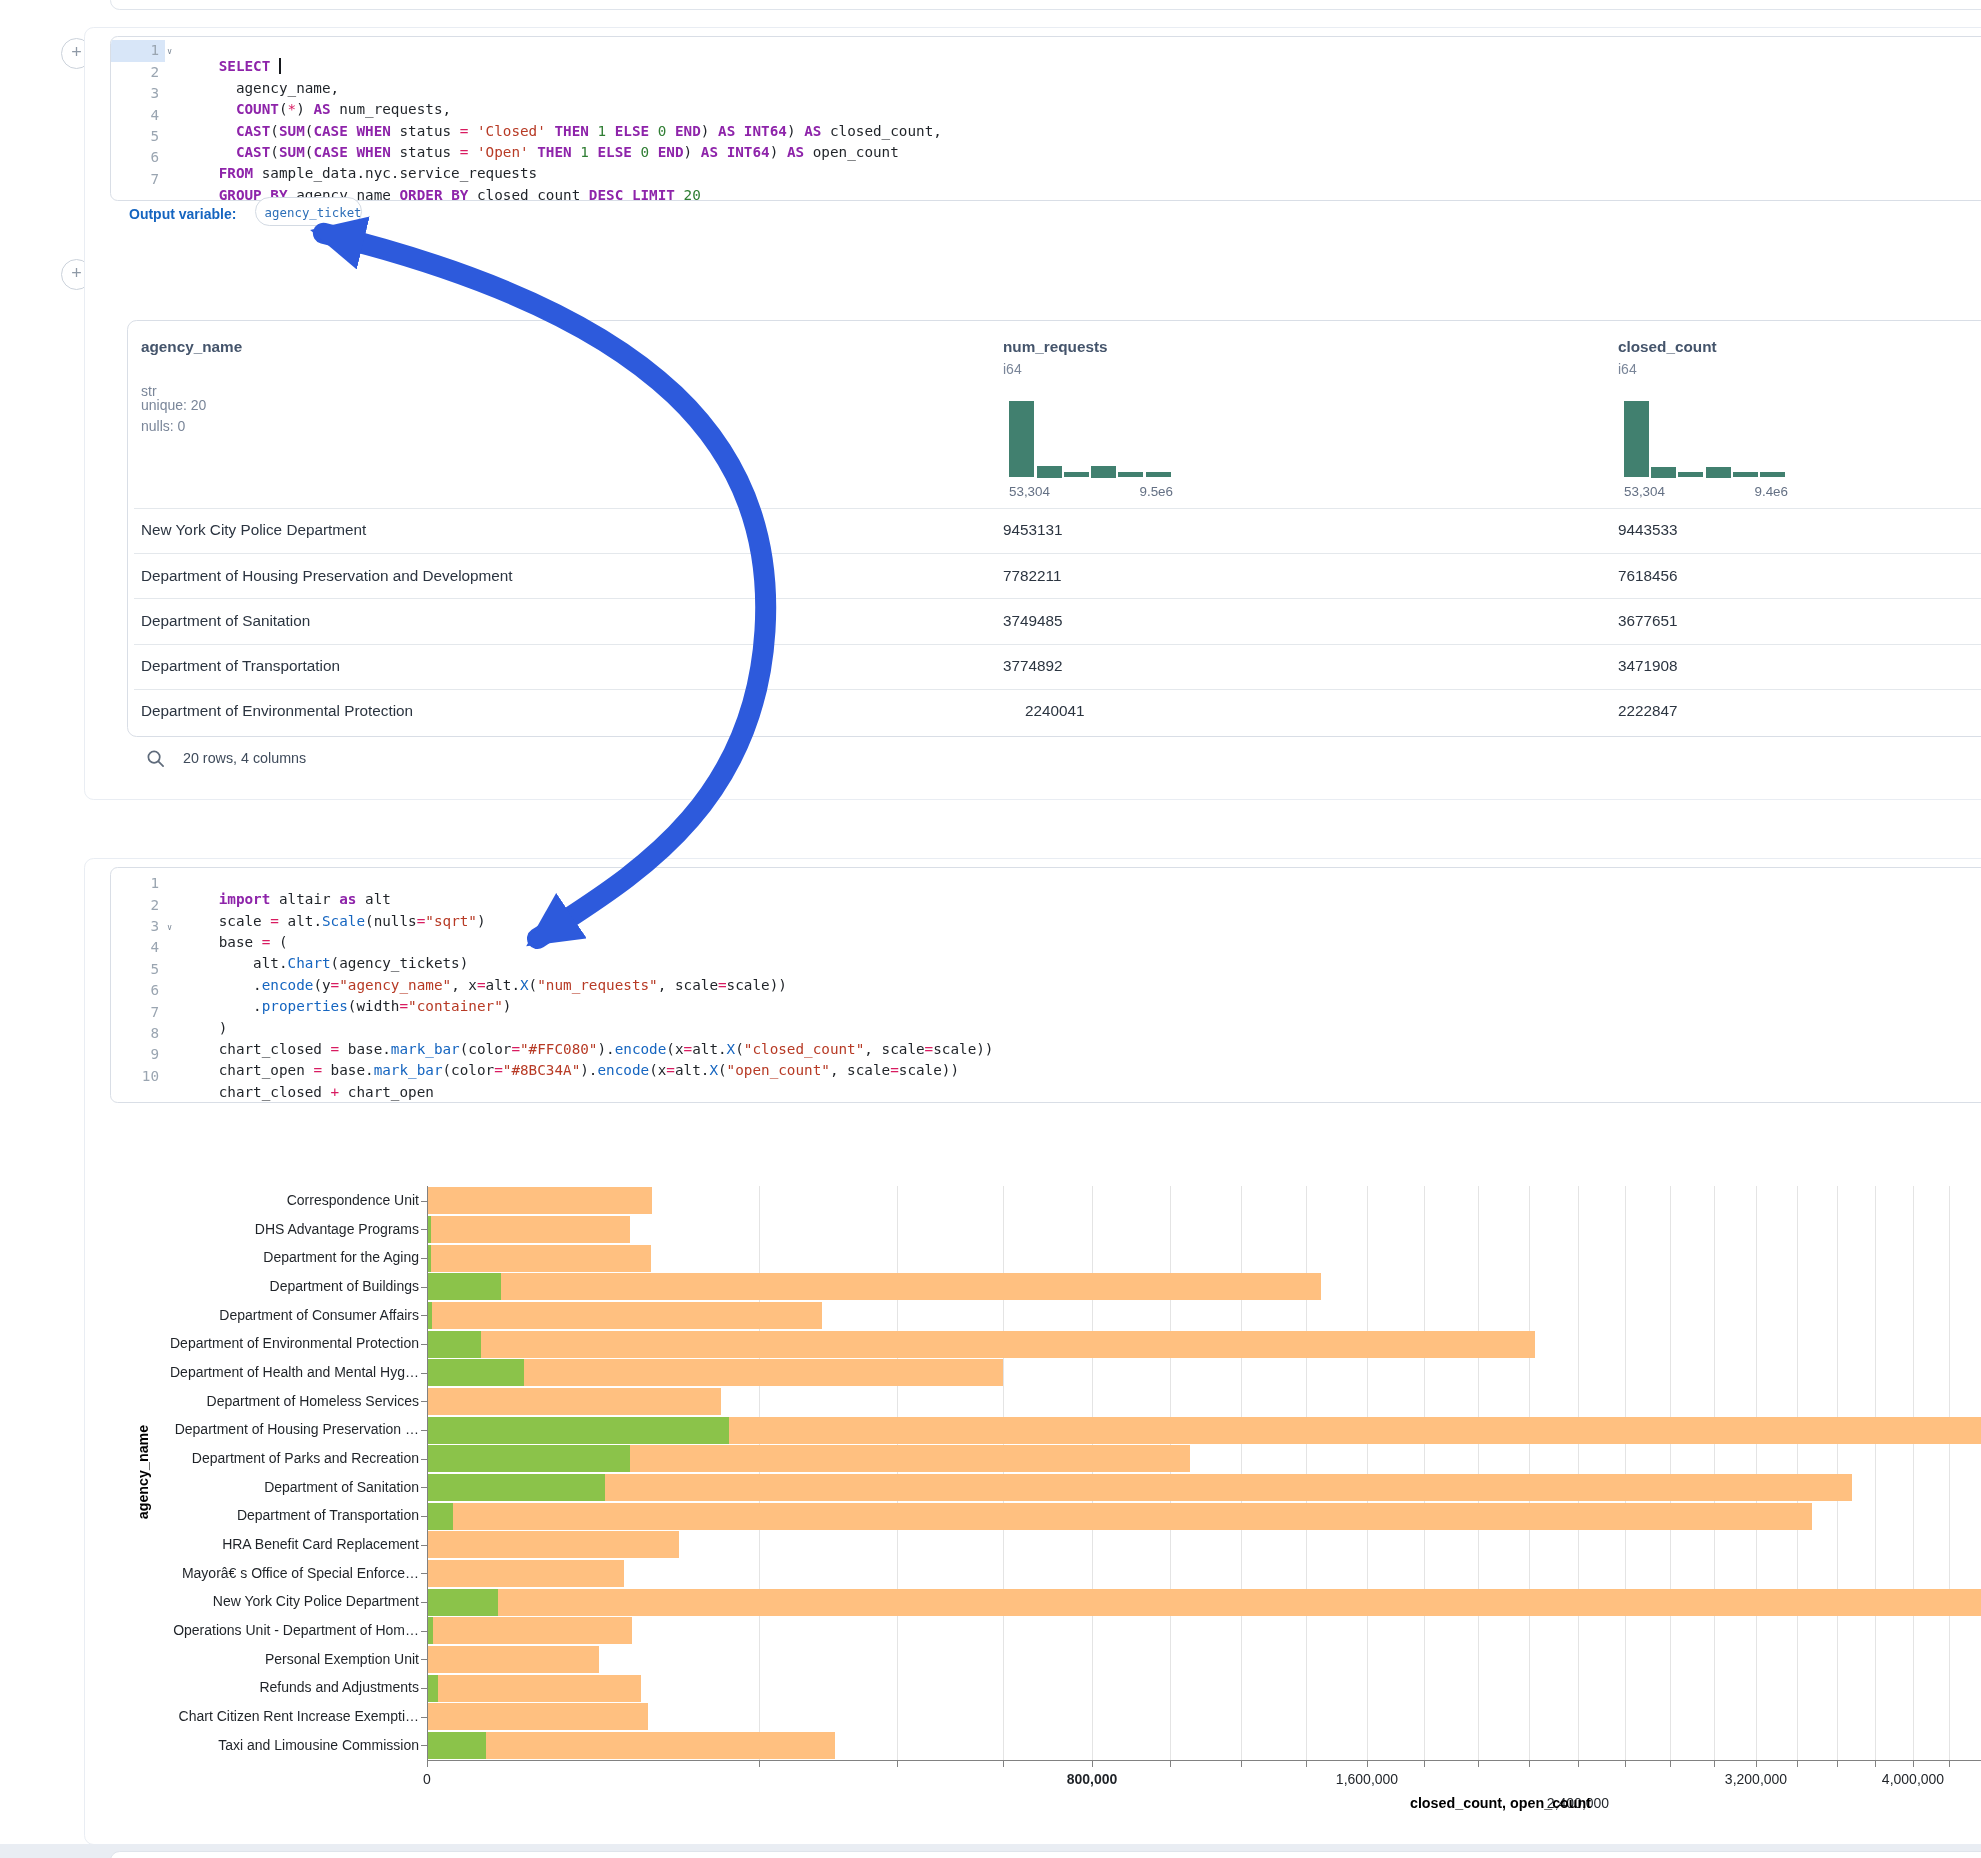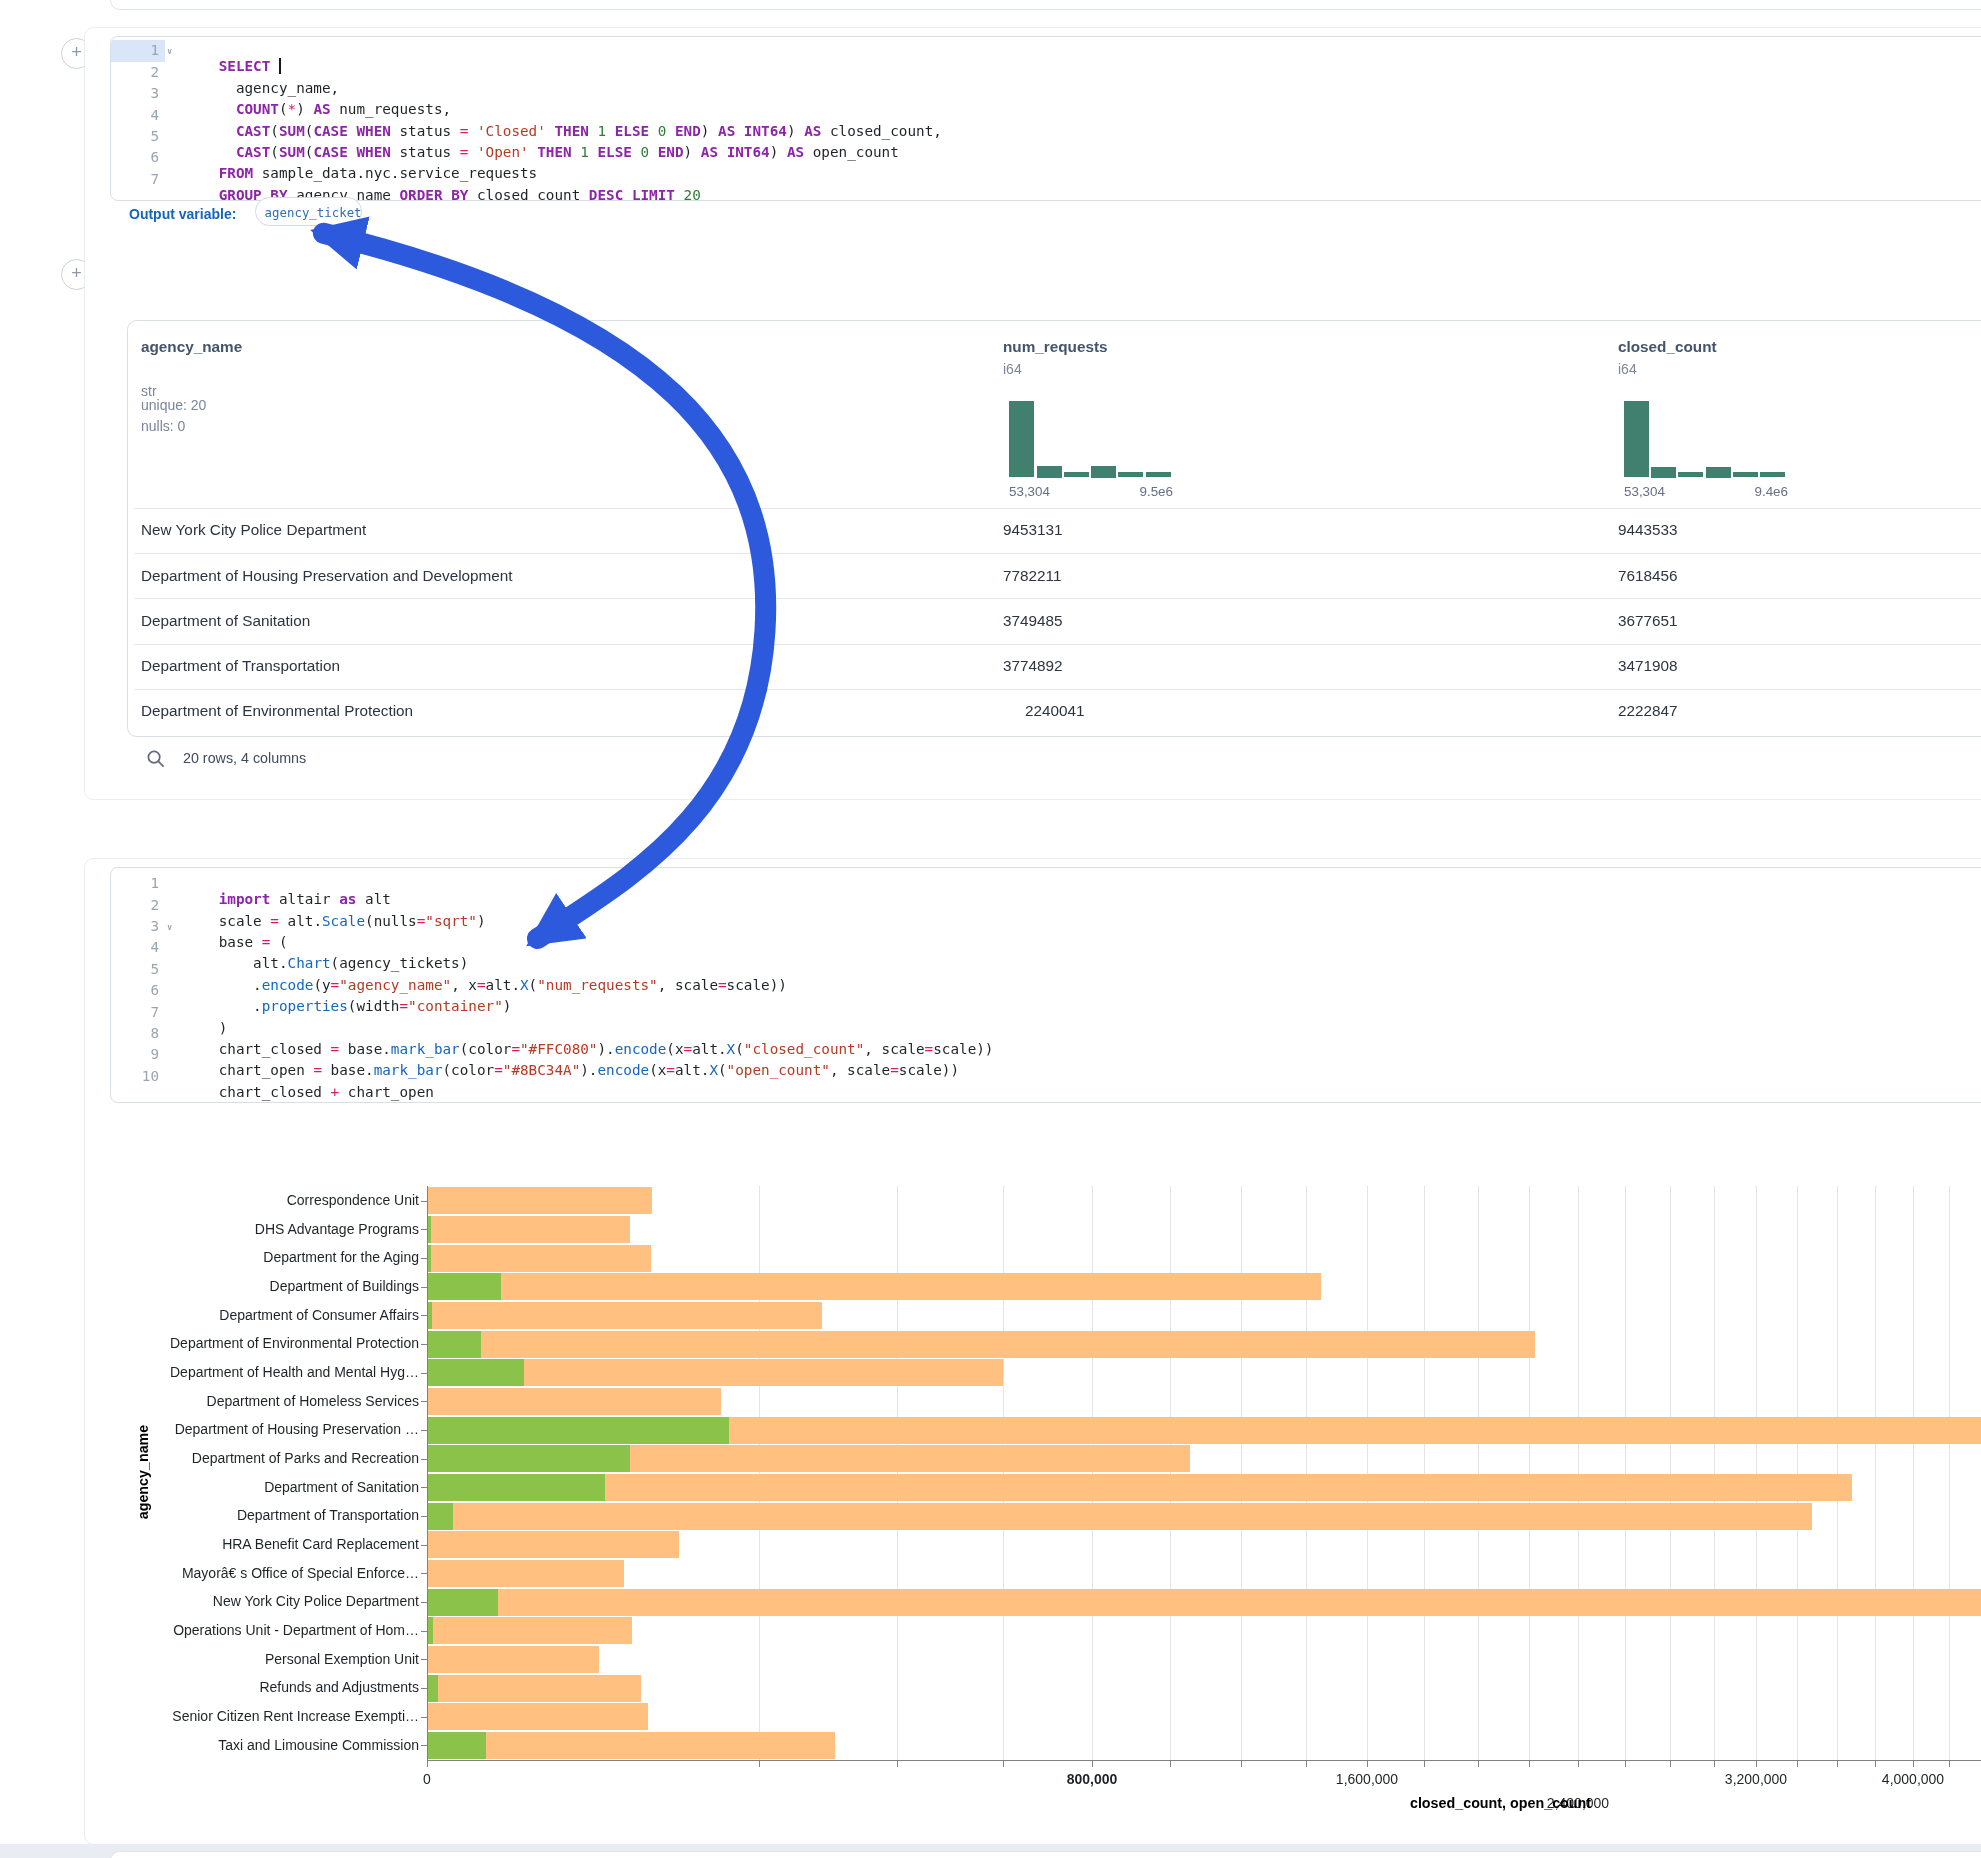--- a/index.html
+++ b/index.html
@@ -224,21 +224,21 @@
       <div class="ylab" style="left: 113px; top: 1622px; width: 306px;">Operations Unit - Department of Hom…</div>
       <div class="axis-line" style="left: 421px; top: 1631px; width: 6.7px; height: 1px;"></div>
       <div class="bar" style="left: 428px; top: 1646px; width: 171px; height: 27px; background: rgb(255, 192, 128);"></div>
       <div class="ylab" style="left: 113px; top: 1651px; width: 306px;">Personal Exemption Unit</div>
       <div class="axis-line" style="left: 421px; top: 1659px; width: 6.7px; height: 1px;"></div>
       <div class="bar" style="left: 428px; top: 1675px; width: 213px; height: 27px; background: rgb(255, 192, 128);"></div>
       <div class="bar" style="left: 428px; top: 1675px; width: 9.7px; height: 27px; background: rgb(139, 195, 74);"></div>
       <div class="ylab" style="left: 113px; top: 1679px; width: 306px;">Refunds and Adjustments</div>
       <div class="axis-line" style="left: 421px; top: 1688px; width: 6.7px; height: 1px;"></div>
       <div class="bar" style="left: 428px; top: 1703px; width: 220px; height: 27px; background: rgb(255, 192, 128);"></div>
-      <div class="ylab" style="left: 113px; top: 1708px; width: 306px;">Senior Citizen Rent Increase Exempti…</div>
+      <div class="ylab" style="left: 113px; top: 1708px; width: 306px;">Chart Citizen Rent Increase Exempti…</div>
       <div class="axis-line" style="left: 421px; top: 1717px; width: 6.7px; height: 1px;"></div>
       <div class="bar" style="left: 428px; top: 1732px; width: 407px; height: 27px; background: rgb(255, 192, 128);"></div>
       <div class="bar" style="left: 428px; top: 1732px; width: 58px; height: 27px; background: rgb(139, 195, 74);"></div>
       <div class="ylab" style="left: 113px; top: 1737px; width: 306px;">Taxi and Limousine Commission</div>
       <div class="axis-line" style="left: 421px; top: 1745px; width: 6.7px; height: 1px;"></div>
       <div class="axis-line" style="left: 427px; top: 1186px; width: 1.4px; height: 574px;"></div>
       <div class="axis-line" style="left: 427px; top: 1760px; width: 1554px; height: 1.4px;"></div>
       <div class="axis-line" style="left: 427px; top: 1761px; width: 1px; height: 5.7px;"></div>
       <div class="axis-line" style="left: 759px; top: 1761px; width: 1px; height: 5.7px;"></div>
       <div class="axis-line" style="left: 897px; top: 1761px; width: 1px; height: 5.7px;"></div>

